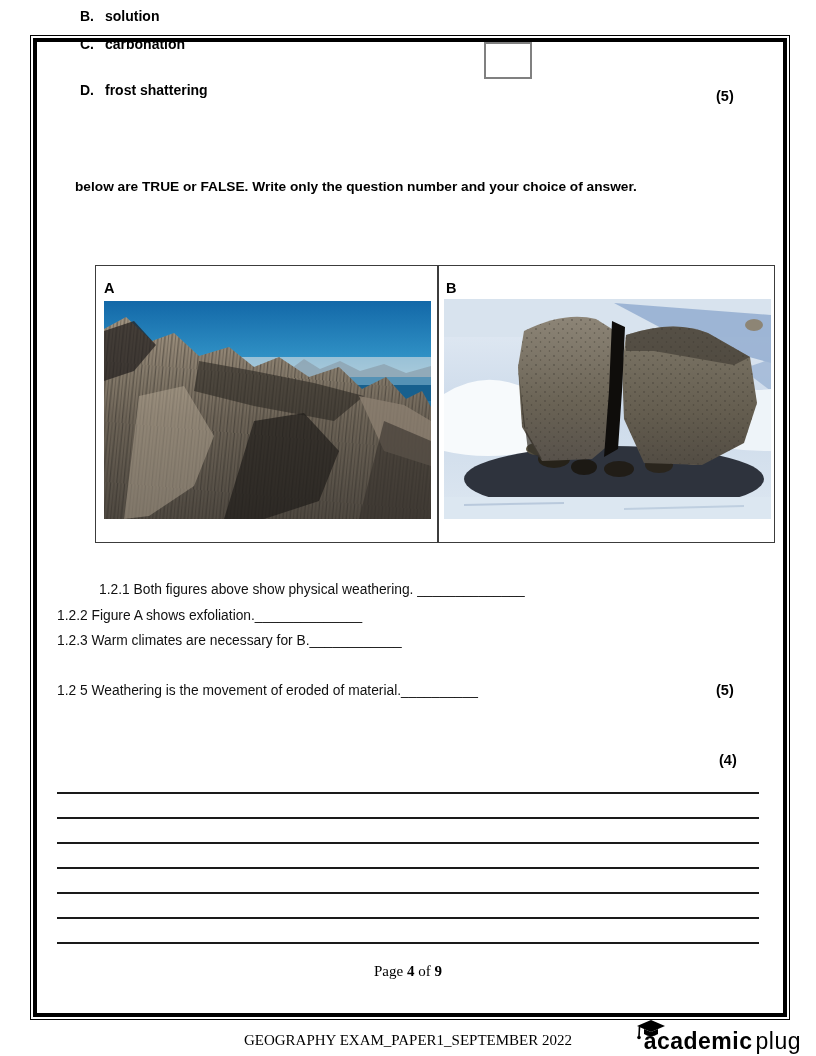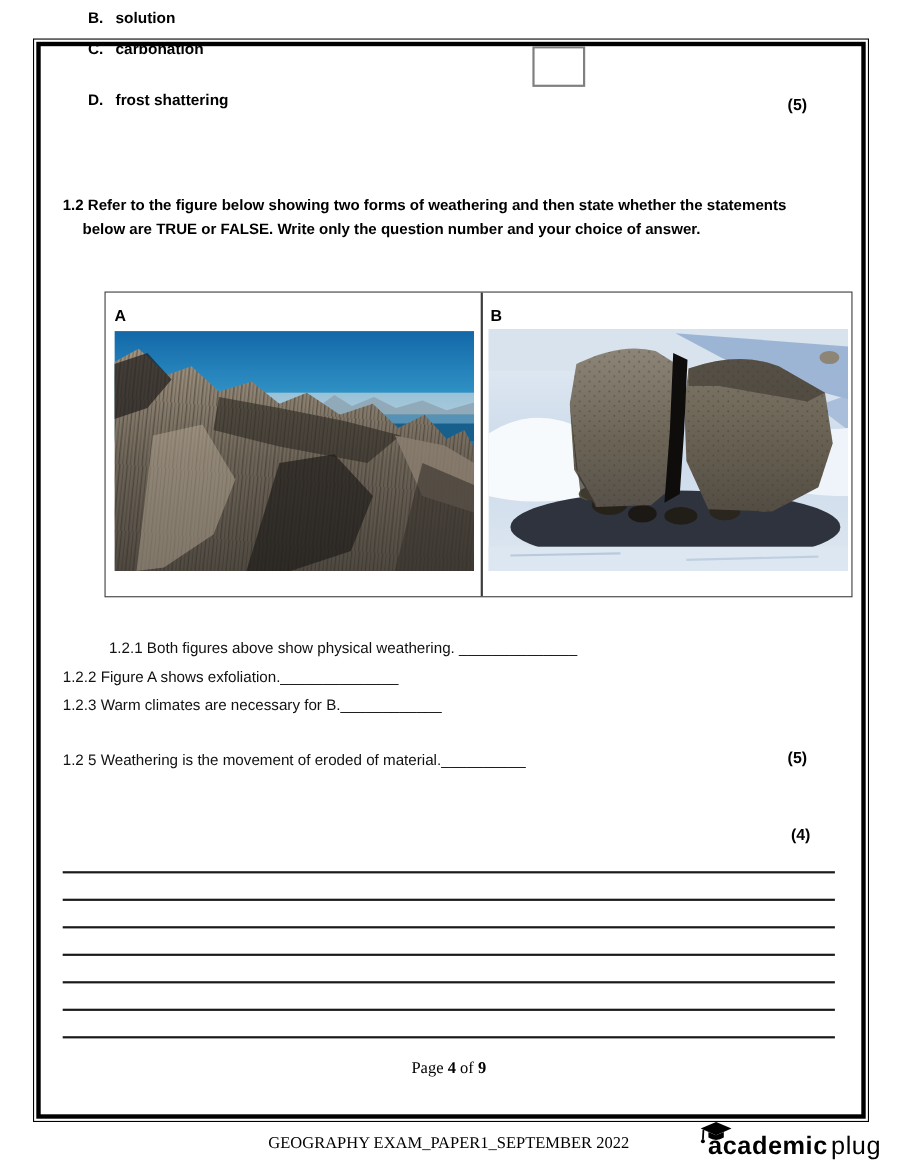--- a/index.html
+++ b/index.html
@@ -62,21 +62,20 @@
   </div>
   <div class="opt" style="top:62px;margin-top:20px;">
     <span class="letter">D.</span><span>frost shattering</span>
   </div>
 
   <div class="answer-box"></div>
 
   <div class="marks" style="left:716px;top:88px;">(5)</div>
 
   <div class="q-head" style="top:176px;">
-    <div>1.2 Refer to the figure below showing two forms of weathering and then state whether the statements</div>
     <div class="cont">below are TRUE or FALSE. Write only the question number and your choice of answer.</div>
   </div>
 
   <div class="figure">
     <div class="fig-divider"></div>
 
     <div class="fig-label" style="left:8px;top:14px;">A</div>
     <svg class="photo" style="left:8px;top:35px;" width="327" height="218" viewBox="0 0 327 218">
       <defs>
         <linearGradient id="skyA" x1="0" y1="0" x2="0" y2="1">

